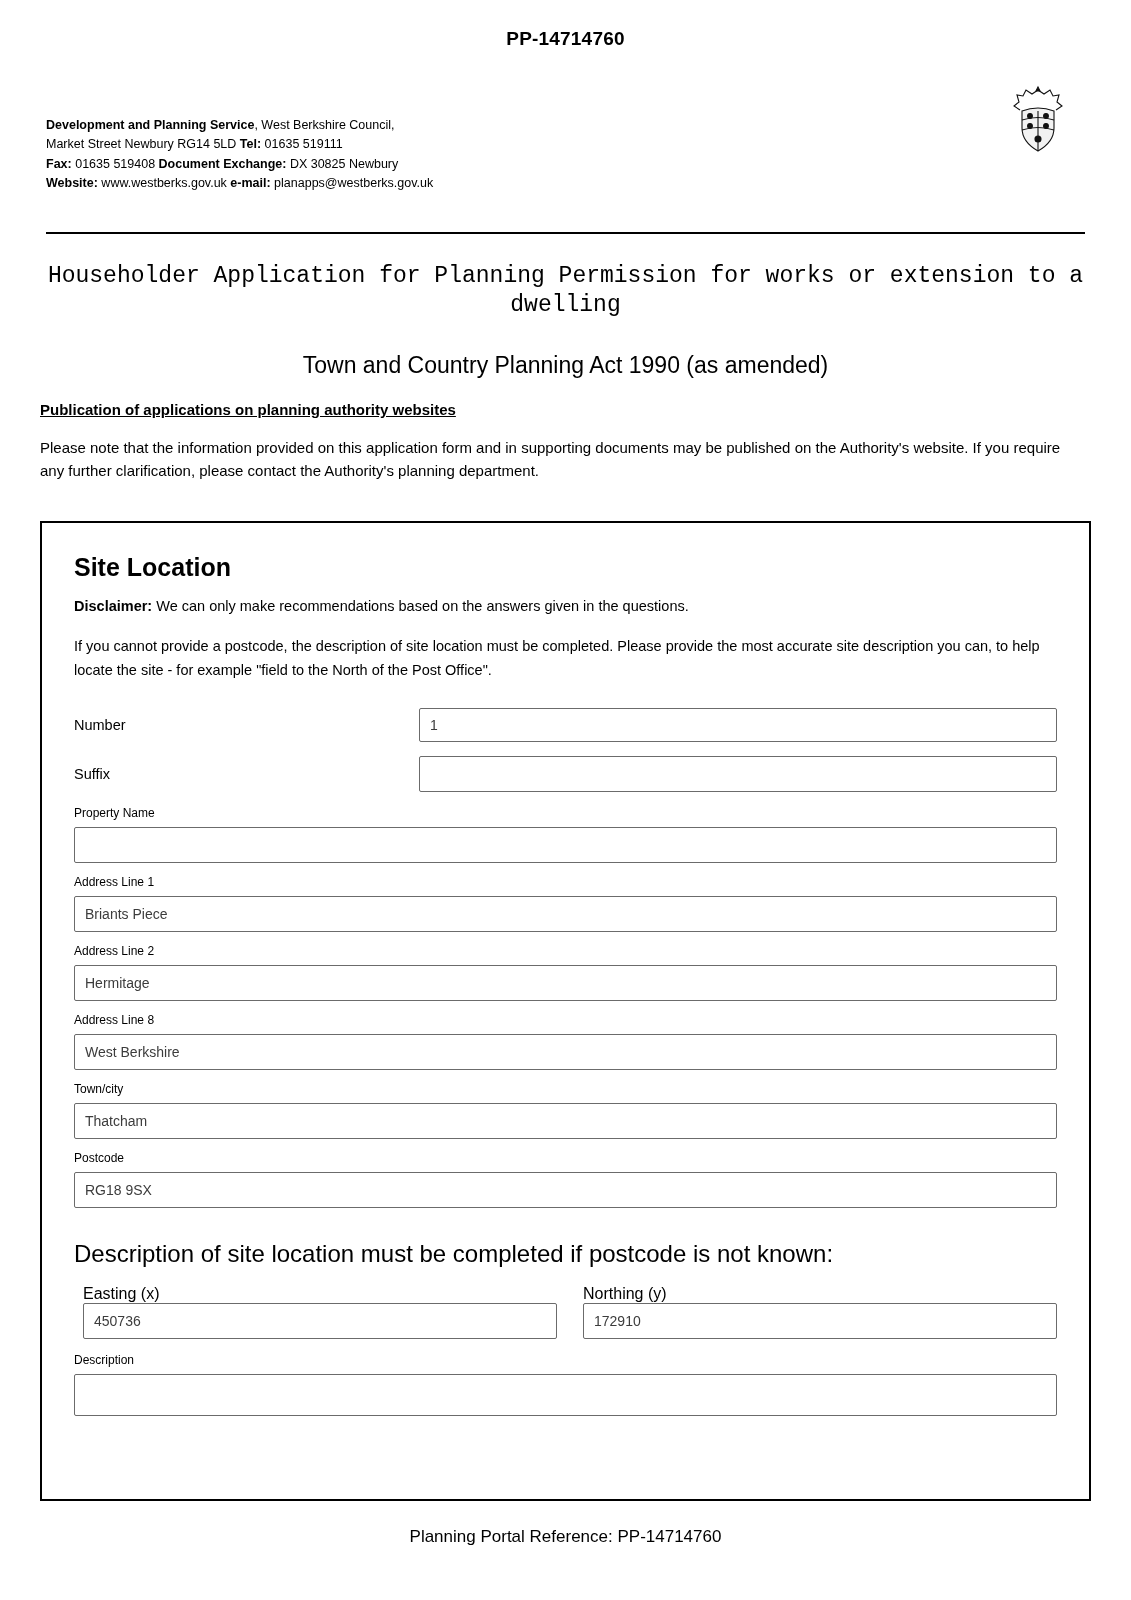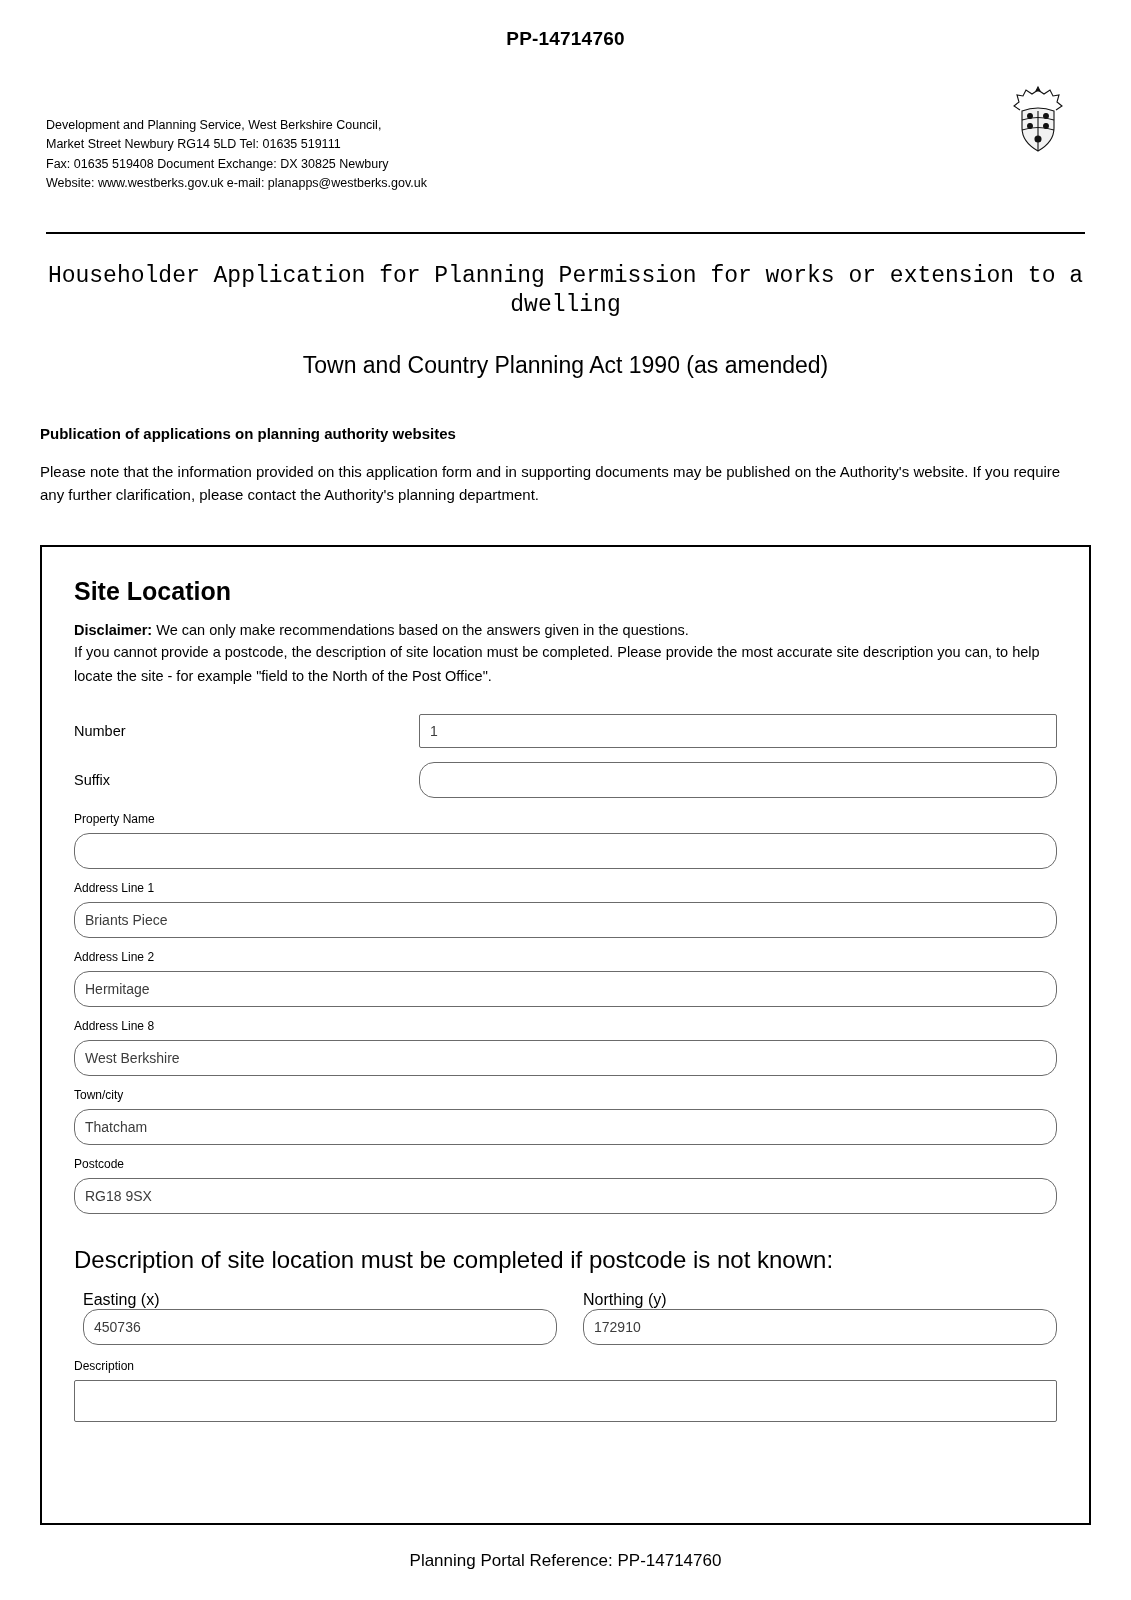--- a/index.html
+++ b/index.html
@@ -34,21 +34,21 @@
     align-items: flex-start;
     padding: 0 6px 0 6px;
   }
   .council-block {
     font-size: 12.5px;
     line-height: 1.55;
     padding-top: 32px;
     max-width: 560px;
   }
   .council-block .ln { white-space: nowrap; }
-  .council-block b { font-weight: normal; }
+  .council-block b { font-weight: bold; }
   .logo-block {
     display: flex;
     align-items: flex-start;
     gap: 14px;
     padding-right: 18px;
   }
   .crest {
     width: 58px;
     height: 74px;
     position: relative;
@@ -91,22 +91,23 @@
   }
   .title-sub {
     text-align: center;
     font-size: 23px;
     margin-top: 30px;
     line-height: 1.3;
   }
   .section-note-heading {
     font-size: 15px;
     font-weight: bold;
-    margin-top: 44px;
+    margin-top: 20px;
     padding-left: 0px;
+    text-decoration: underline;
   }
   .section-note-body {
     font-size: 15px;
     line-height: 1.55;
     margin-top: 18px;
     max-width: 1040px;
   }
   .card {
     border: 2px solid #000;
     margin-top: 38px;
@@ -115,20 +116,21 @@
     min-height: 980px;
   }
   .card h2 {
     font-size: 25px;
     font-weight: bold;
     margin: 4px 0 14px 0;
   }
   .disclaimer {
     font-size: 14.5px;
     line-height: 1.5;
+    margin-bottom: 18px;
   }
   .disclaimer b { font-weight: bold; }
   .intro {
     font-size: 14.5px;
     line-height: 1.6;
     margin-bottom: 26px;
   }
   .field-inline {
     display: flex;
     align-items: center;
@@ -145,21 +147,21 @@
     background: #fff;
     height: 34px;
     line-height: 32px;
     padding: 0 10px;
     font-size: 14px;
     font-family: "Liberation Sans", sans-serif;
     color: #3c3c3c;
     border-radius: 2px;
     width: 100%;
   }
-  .inp.tall { height: 36px; line-height: 34px; border-radius: 15px; }
+  .inp.tall { height: 36px; line-height: 34px; }
   .inline-input { flex: 1 1 auto; }
   .field-stack { margin-bottom: 12px; }
   .field-stack .lbl {
     font-size: 12px;
     display: block;
     margin-bottom: 7px;
   }
   .subheading {
     font-size: 24px;
     margin: 30px 0 16px 0;

